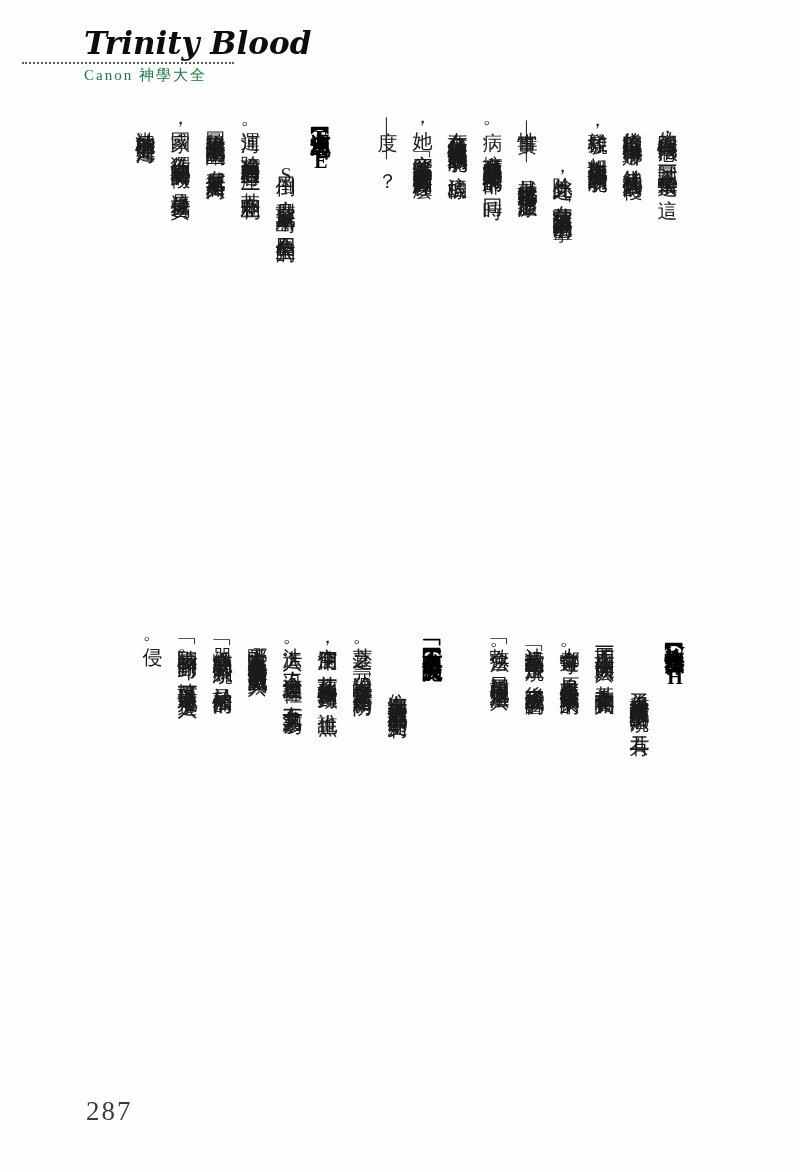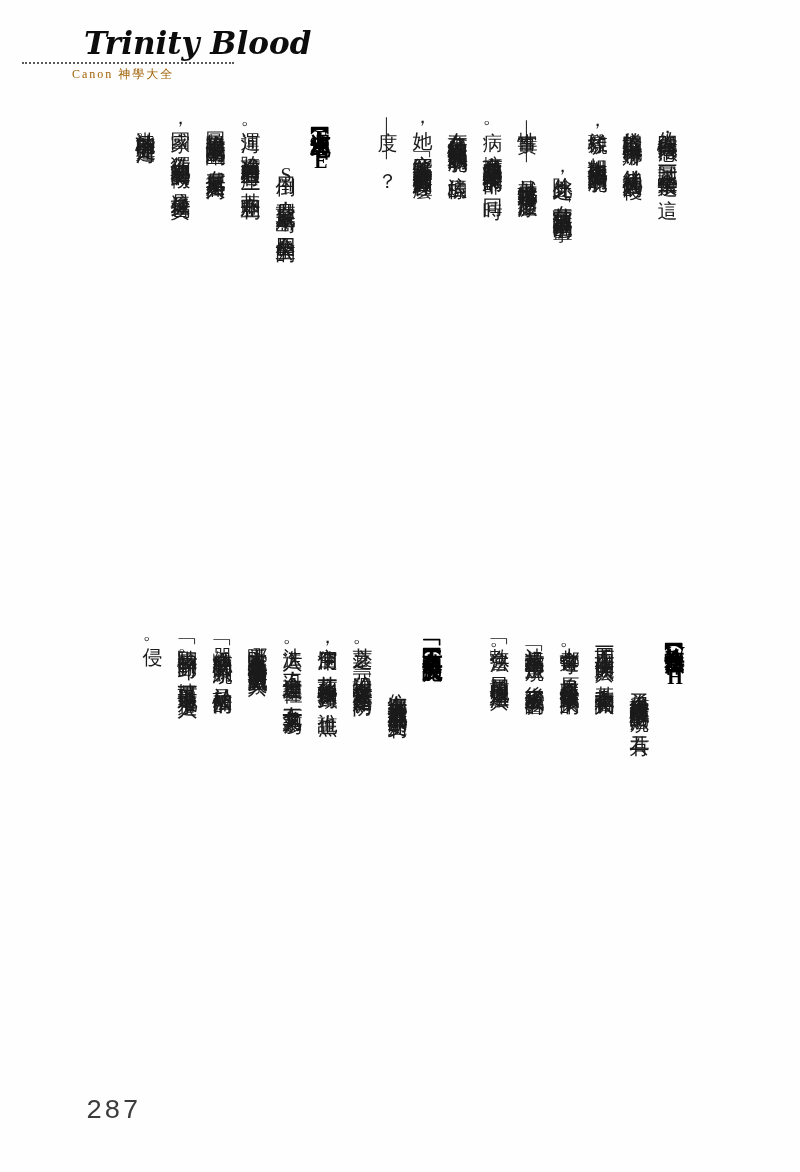--- a/index.html
+++ b/index.html
@@ -16,22 +16,22 @@
     font-family:"DejaVu Serif",serif;
     font-weight:bold;font-style:italic;
     font-size:31px;letter-spacing:0px;color:#0d0d0d;
     transform:scaleY(1.05);
   }
   .dotted-rule{
     position:absolute;left:22px;top:62px;width:212px;height:0;
     border-top:2px dotted #5a5a5a;
   }
   .subtitle{
-    position:absolute;left:72px;top:66px;
-    font-size:12px;letter-spacing:2px;color:#a16207;
+    position:absolute;left:84px;top:66px;
+    font-size:15px;letter-spacing:2px;color:#15803d;
   }
   
   .band{
     position:absolute;
     writing-mode:vertical-rl;
     -webkit-writing-mode:vertical-rl;
     font-size:20px;
     line-height:35px;          
     letter-spacing:1.5px;      
     color:#1b1b1b;
@@ -40,21 +40,21 @@
   #band-top{top:116px;right:115px;height:452px;}
   #band-bottom{top:632px;right:108px;height:452px;}
   .col{white-space:nowrap;}
   .col.indent{padding-inline-start:45px;}   
   .col.heading{font-weight:bold;color:#000;}
   .col.gap{margin-block-start:32px;}        
   .upright{text-orientation:upright;letter-spacing:1px;}
   
   .page-number{
     position:absolute;left:86px;top:1096px;
-    font-family:Liberation Mono, monospace;
+    font-family:Liberation Serif, serif;
     font-size:27px;color:#3c3c3c;letter-spacing:2px;
   }
 </style>
 </head>
 <body>
 
 <div class="page">
 
   <div class="logo">Trinity Blood</div>
 

